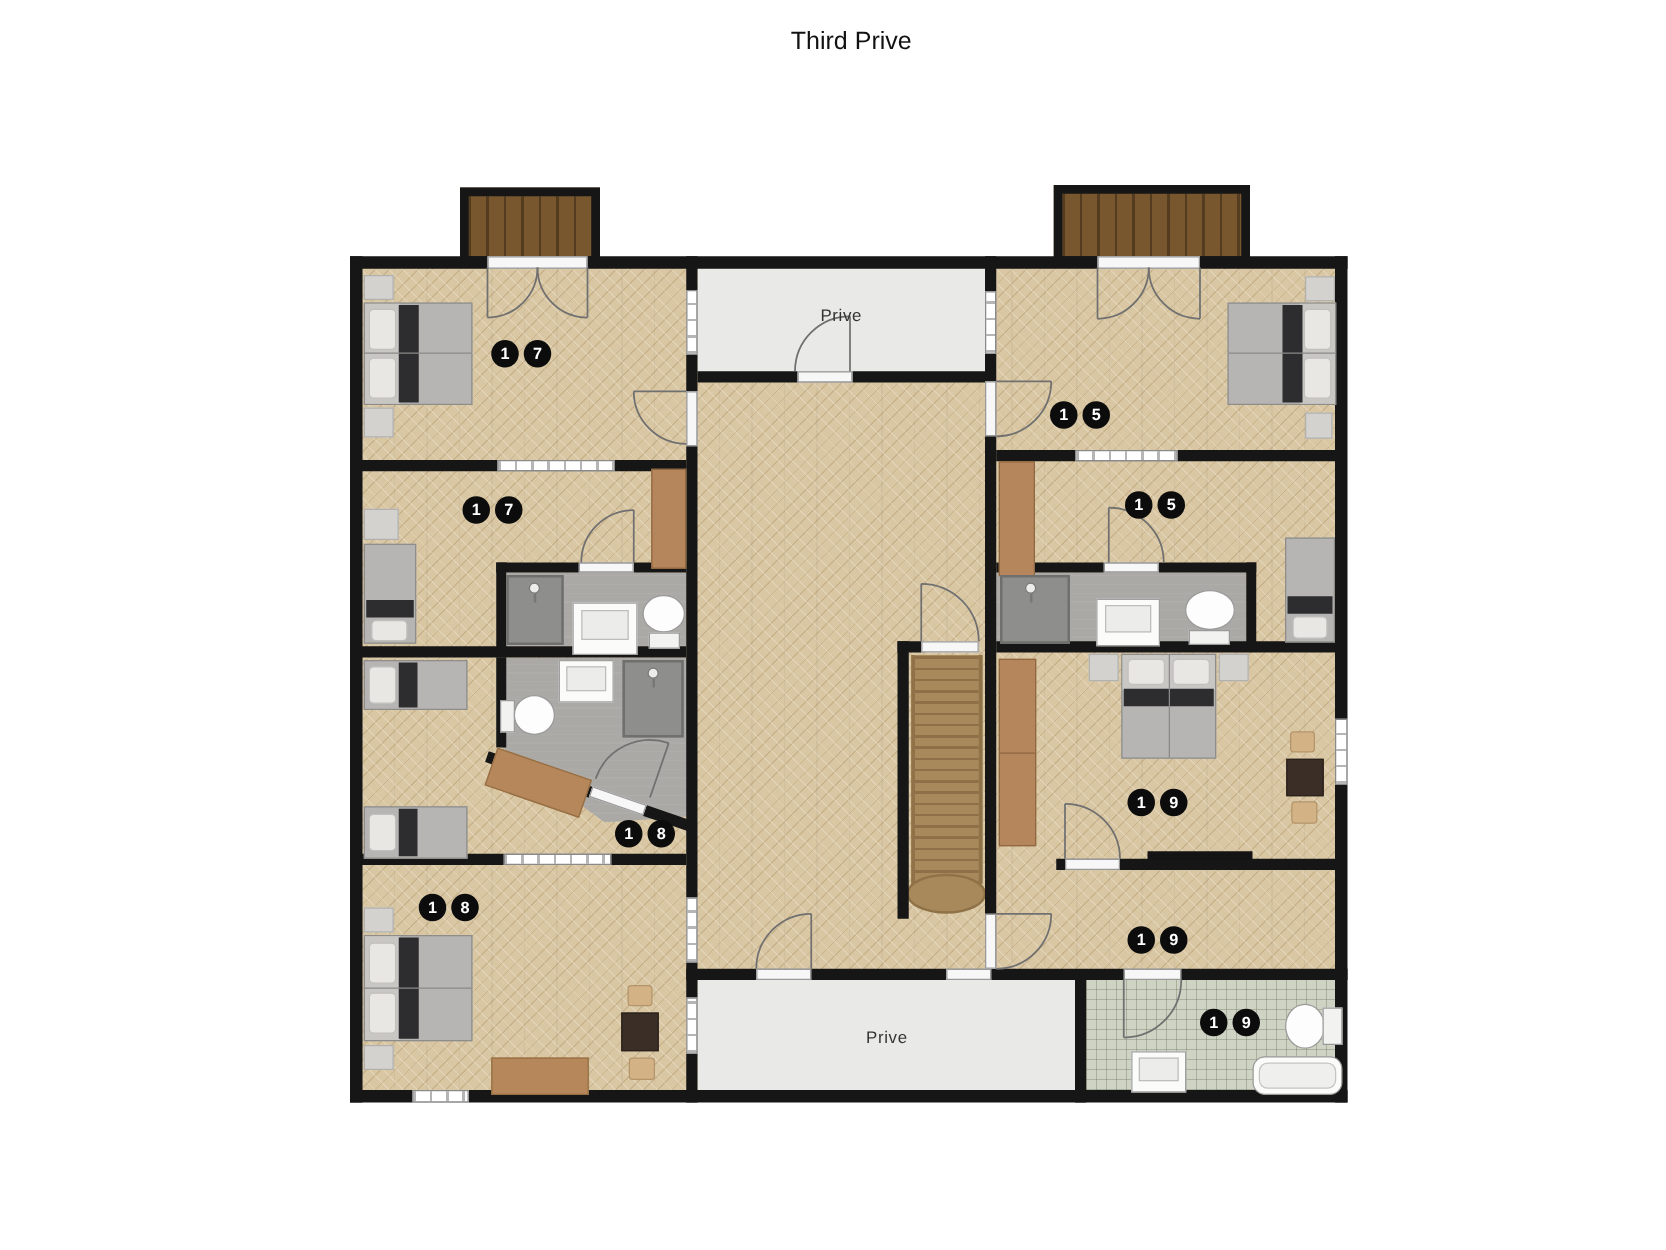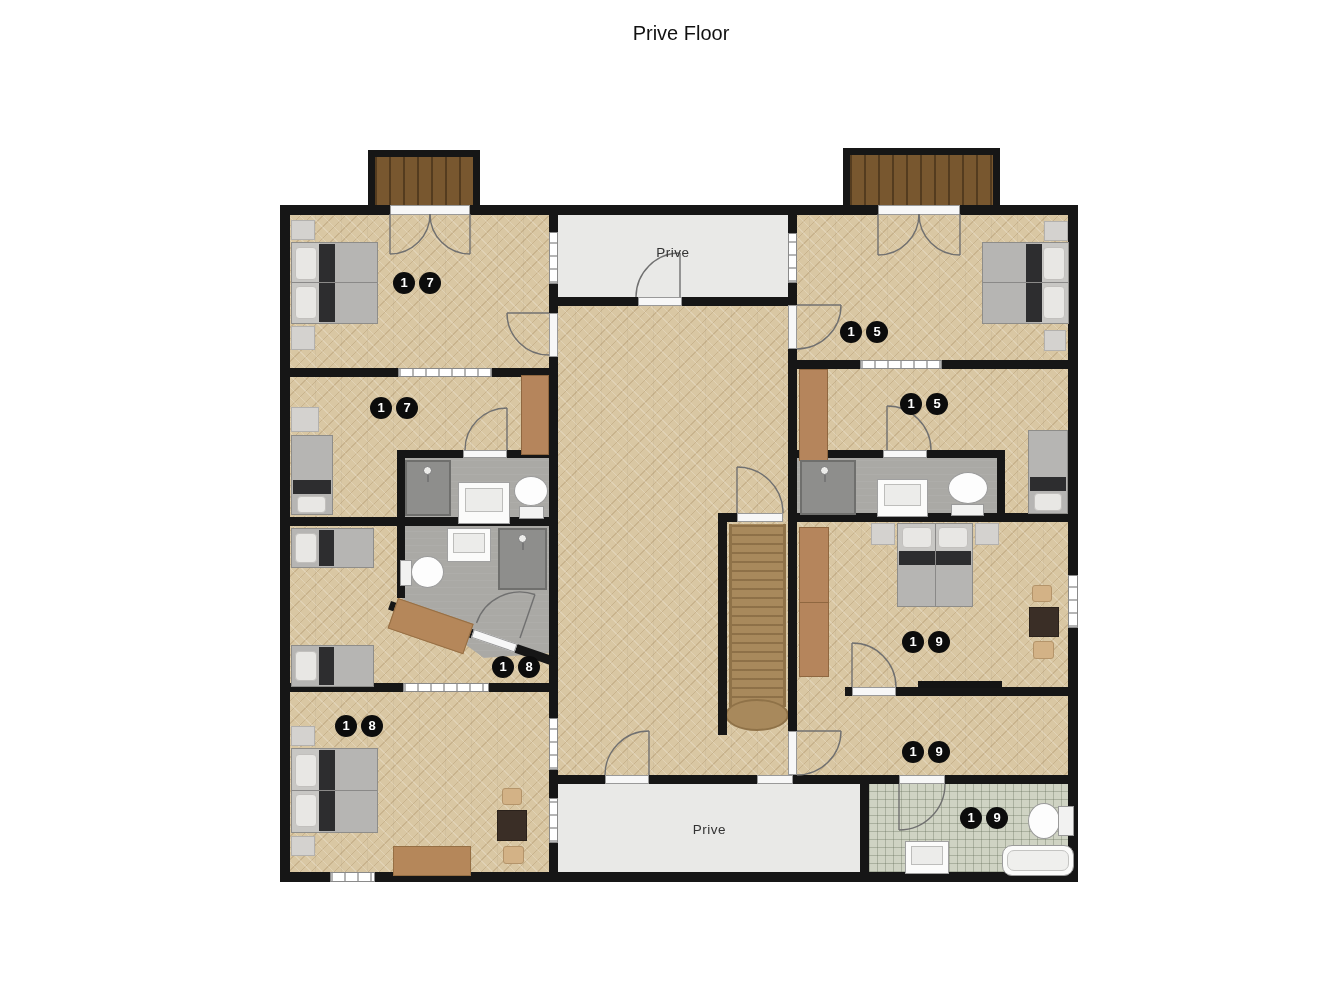--- a/index.html
+++ b/index.html
@@ -59,21 +59,21 @@
   
   .badge-pair{display:flex;gap:4px;}
   .badge{width:22px;height:22px;border-radius:50%;background:#0c0c0c;color:#fff;font-size:13px;
          font-weight:bold;line-height:22px;text-align:center;}
   .prive-lab{font-size:13.5px;color:#333;text-align:center;letter-spacing:0.5px;}
 </style>
 </head>
 <body>
 
 <div class="screen">
-  <div class="abs title" style="left:566px;top:22px;width:230px;">Prive Floor</div>
+  <div class="abs title" style="left:566px;top:22px;width:230px;">Third Prive</div>
 
   <div class="abs floor-wood" style="left:289px;top:214px;width:780px;height:659px;"></div>
   <div class="abs floor-prive" style="left:558px;top:214px;width:230px;height:84px;"></div>
   <div class="abs floor-prive" style="left:558px;top:784px;width:303px;height:89px;"></div>
   <div class="abs floor-bath" style="left:405px;top:458px;width:144px;height:59px;"></div>
   <div class="abs floor-bath" style="left:397px;top:526px;width:158px;height:132px;clip-path:polygon(0 0,100% 0,100% 96%,55% 100%,0 52%);"></div>
   <div class="abs floor-bath" style="left:797px;top:458px;width:200px;height:59px;"></div>
   <div class="abs floor-tile" style="left:869px;top:784px;width:199px;height:88px;"></div>
 
   <div class="abs wood-deck" style="left:368px;top:150px;width:112px;height:62px;border:7px solid #161616;"></div>

